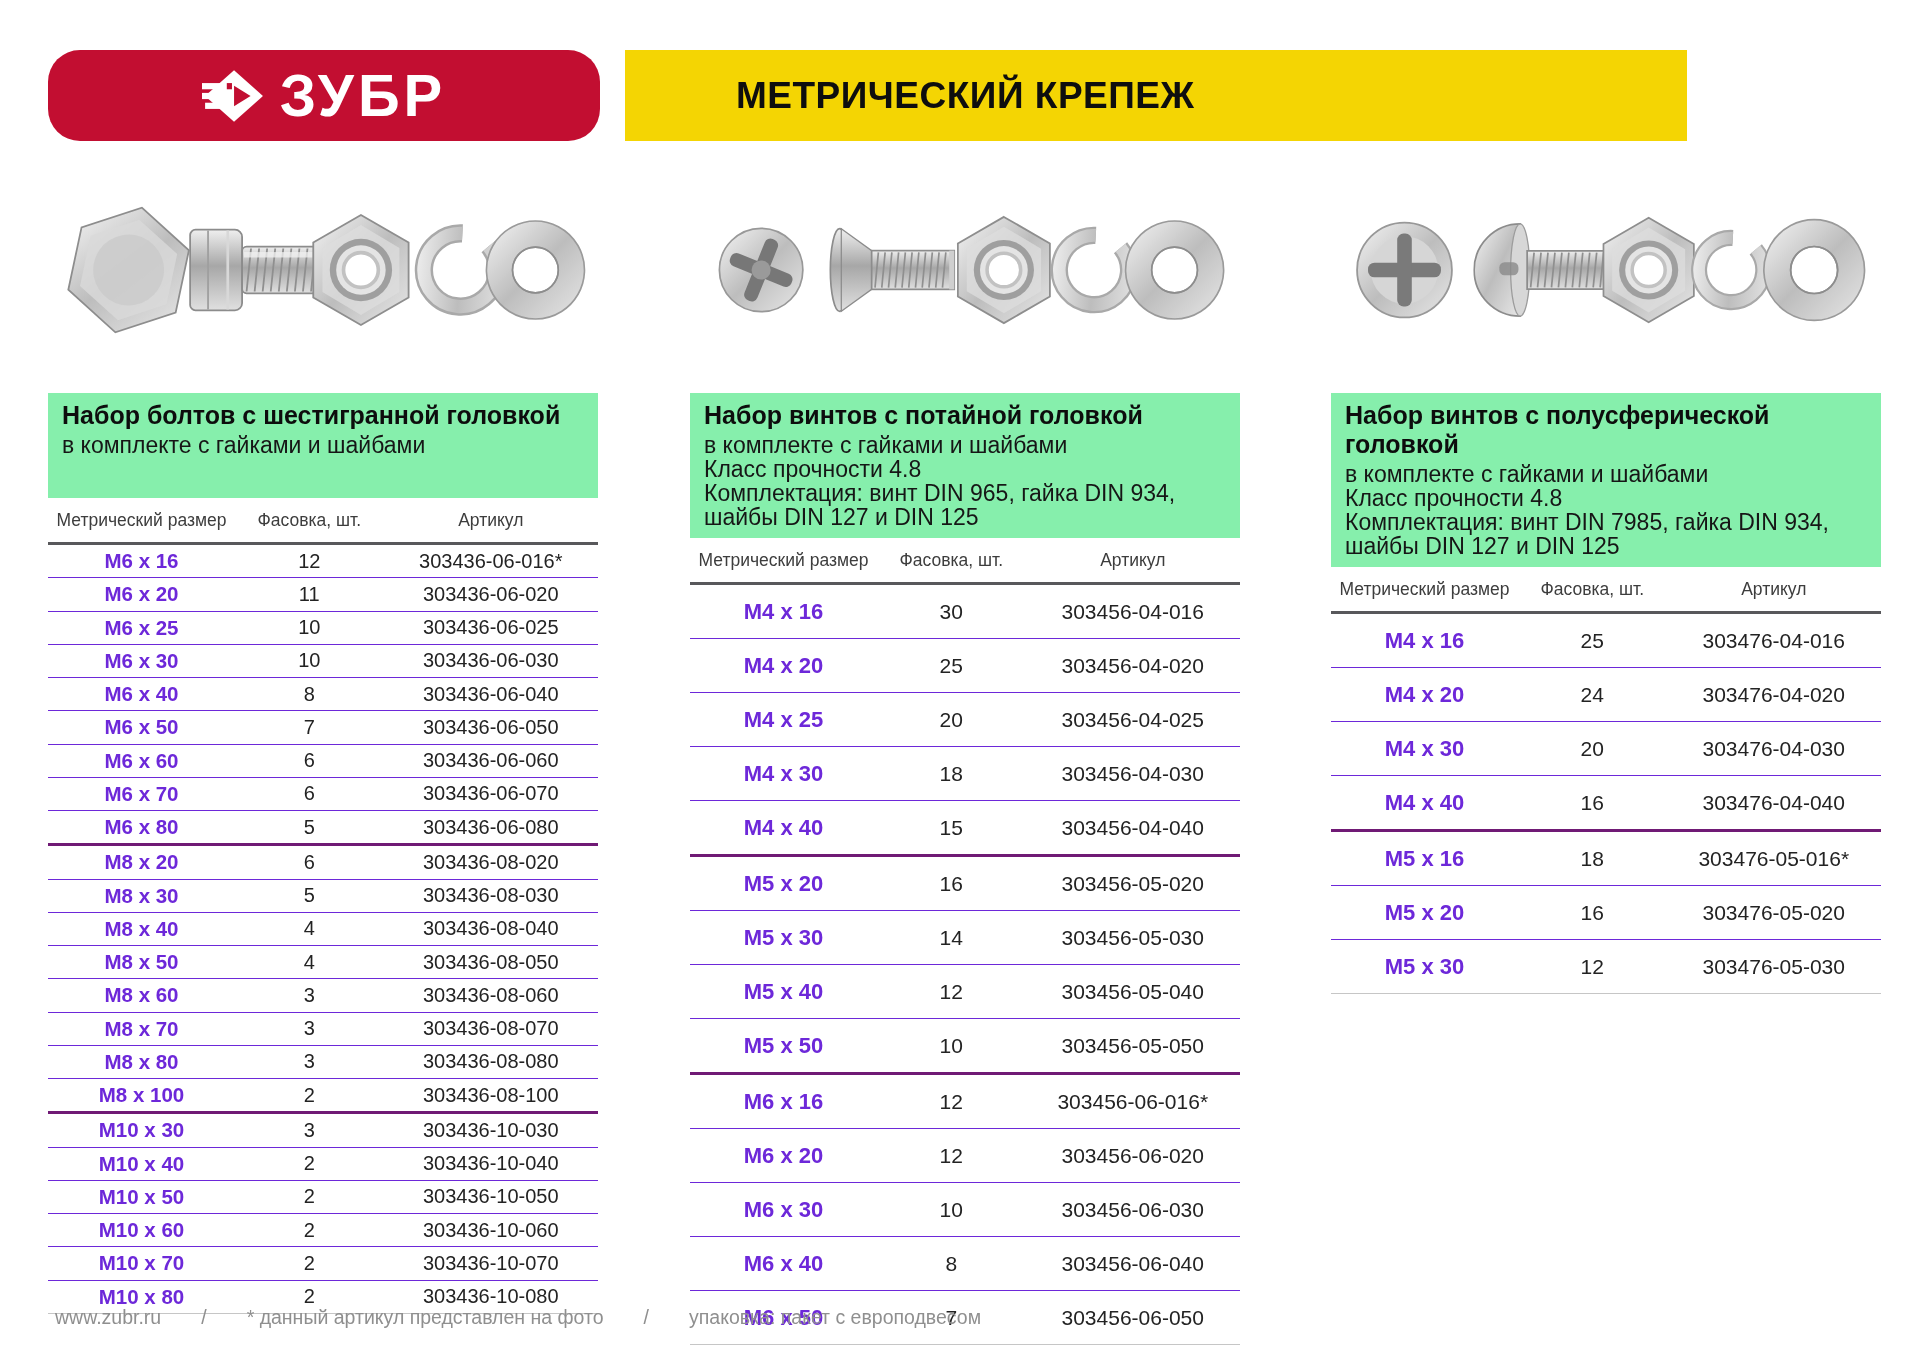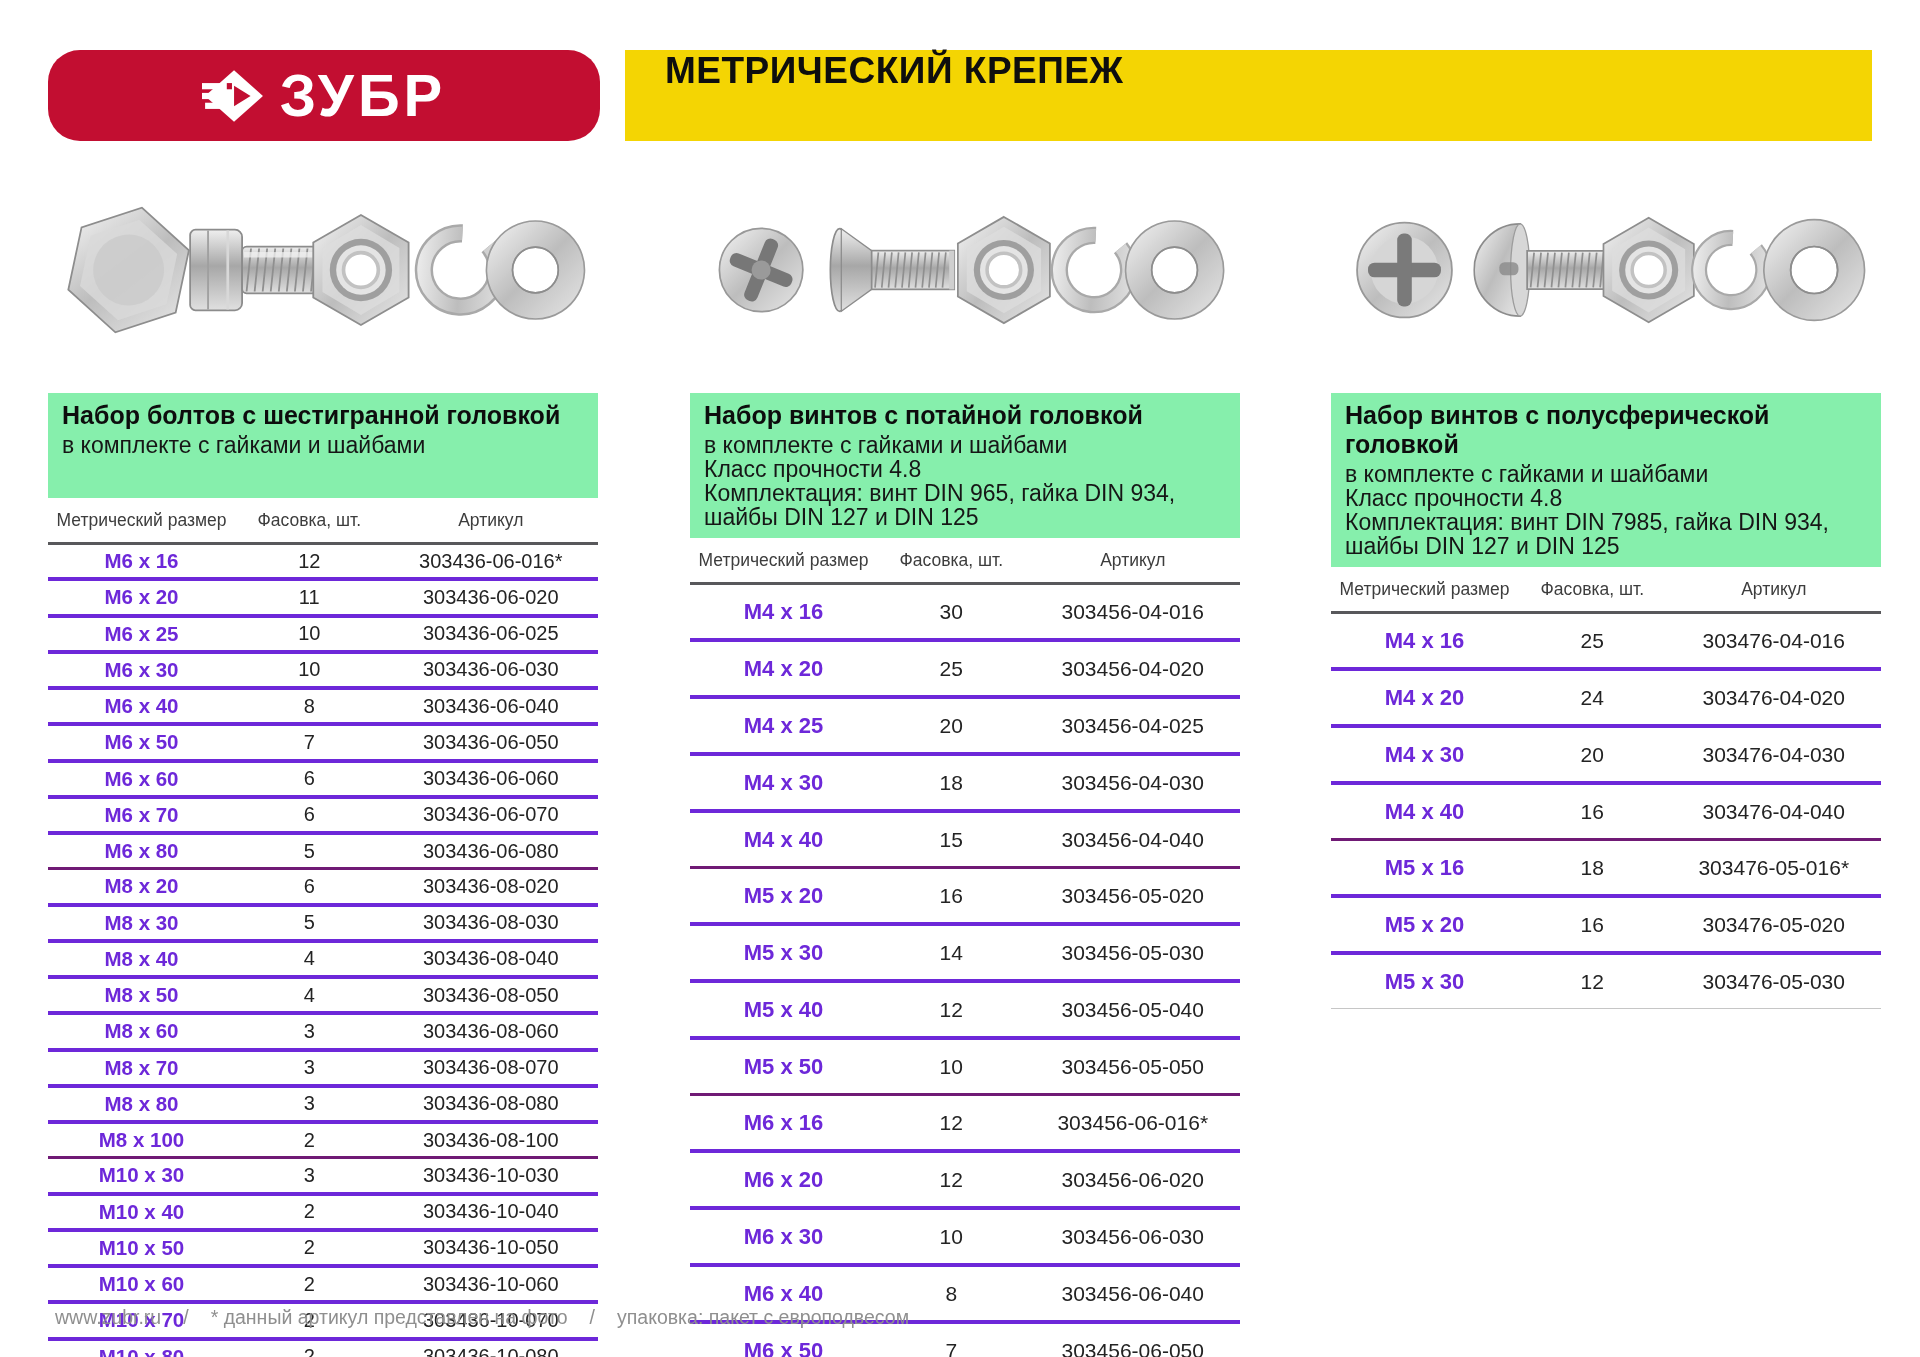--- a/index.html
+++ b/index.html
@@ -12,23 +12,23 @@
     position:absolute;left:48px;top:50px;width:552px;height:91px;
     background:var(--brand-red,#c20e31);
     display:flex;align-items:center;justify-content:center;gap:16px;border-radius:32px;
   }
   .logo-mark{width:62px;height:52px;display:block}
   .logo-text{
     color:#fff;font-size:58px;font-weight:bold;letter-spacing:4px;line-height:1;
     transform:scaleY(1.02);
   }
   .topbar-yellow{
-    position:absolute;left:625px;top:50px;width:1247px;height:91px;
+    position:absolute;left:625px;top:50px;width:1062px;height:91px;
     background:var(--brand-yellow,#f4d503);
-    display:flex;align-items:flex-start;box-sizing:border-box;padding-left:40px;
+    display:flex;align-items:center;box-sizing:border-box;padding-left:111px;
   }
   .topbar-yellow h1{margin:0;font-size:37px;font-weight:bold;letter-spacing:.5px;color:#0e0e0e}
 
   
   .col{position:absolute;top:170px;width:550px}
   .col:nth-of-type(1){left:48px}
   .col:nth-of-type(2){left:690px}
   .col:nth-of-type(3){left:1331px}
 
   .photo{height:223px;padding-top:25px;box-sizing:border-box}
@@ -42,31 +42,31 @@
   .desc p{margin:0;font-size:23px;line-height:24px;color:#161616}
 
   
   .thead{
     display:grid;grid-template-columns:34% 27% 39%;height:44px;
     align-items:center;text-align:center;font-size:17.5px;color:#3d3d3d;
   }
   .tbody{border-top:3px solid #58585b;border-bottom:1px solid #c6c6c6}
   .row{
     display:grid;grid-template-columns:34% 27% 39%;align-items:center;text-align:center;
-    height:var(--rh,53px);border-top:4px solid #6d28d9;font-size:21px;color:#232323;
+    height:var(--rh,53px);border-top:1px solid #6d28d9;font-size:21px;color:#232323;
   }
   .row:first-child{border-top:none}
   .row.group-start{border-top:3px solid #701a75}
   .c-size{font-weight:bold;color:#6d28d9;font-size:22px}
   .col.dense .row{font-size:20px}
   .col.dense .c-size{font-size:20.5px}
 
   
   .footer{
-    position:absolute;left:55px;top:1306px;display:flex;gap:22px;
+    position:absolute;left:55px;top:1306px;display:flex;gap:40px;
     font-size:19.5px;color:#8f8f8f;align-items:baseline;
   }
   .hidden-defs{position:absolute;width:0;height:0;overflow:hidden}
 </style>
 </head>
 <body>
 
 <svg class="hidden-defs" aria-hidden="true">
   <defs>
     <linearGradient id="gM" x1="0" y1="0" x2="1" y2="1">

